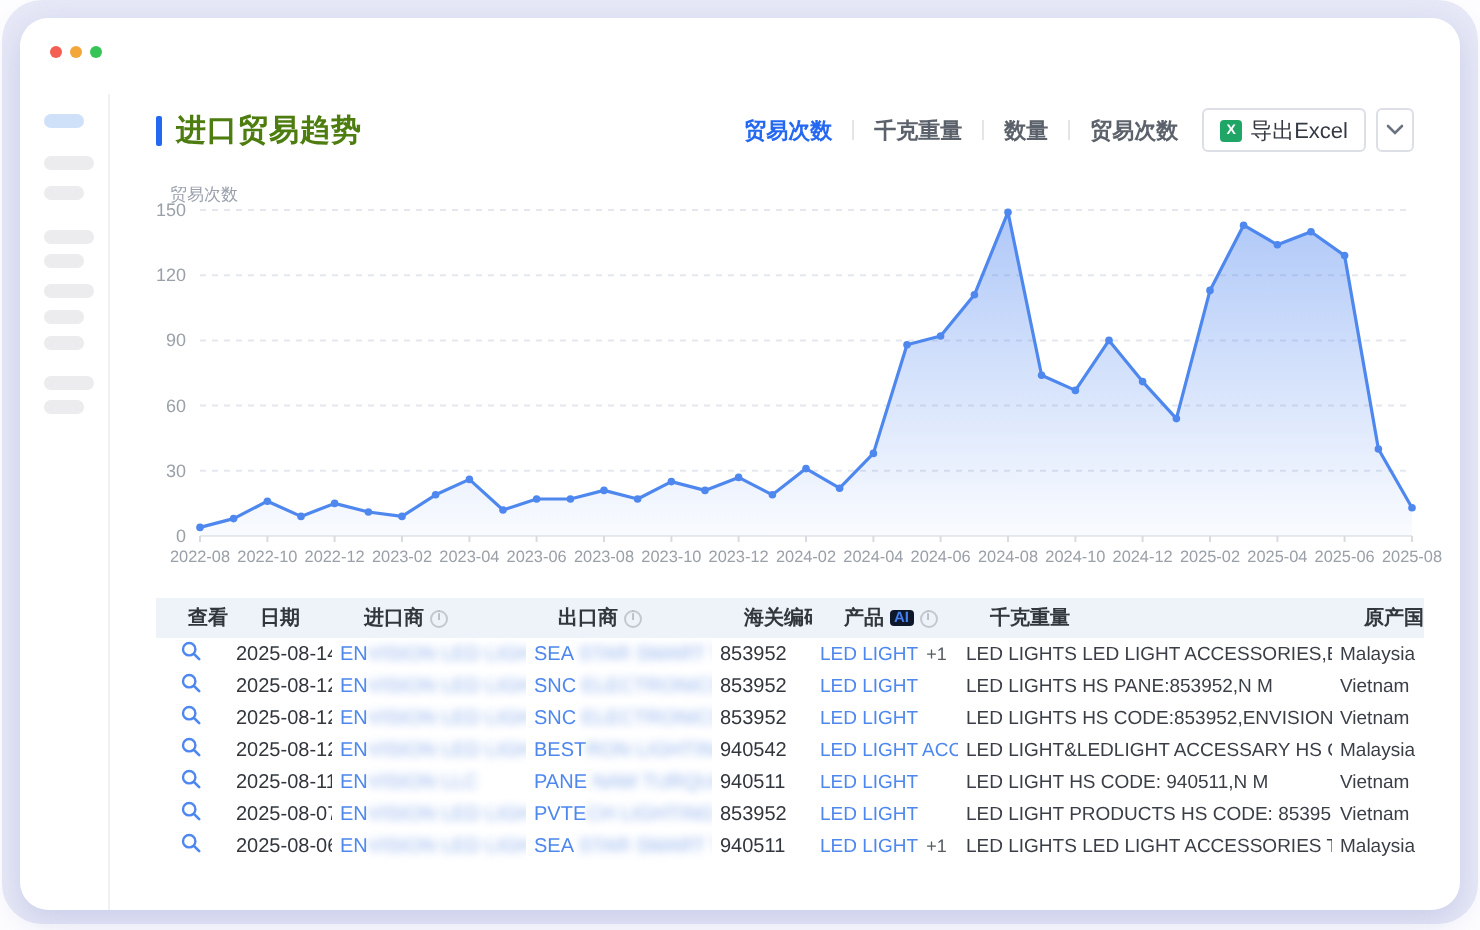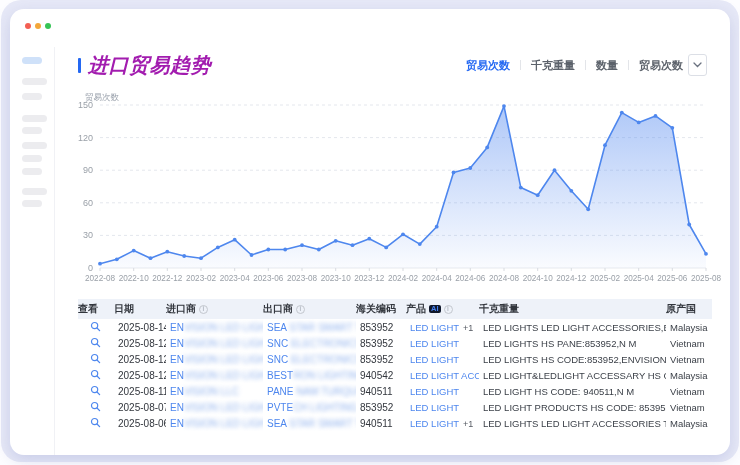--- a/index.html
+++ b/index.html
@@ -16,41 +16,41 @@
 
   .sidebar { position:absolute; left:0; top:38px; width:45px; bottom:0; border-right:1px solid #f0f1f5; }
   .sk-bar { position:absolute; left:12px; height:7px; border-radius:3.5px; background:#ececef; }
   .sk-bar.active { background:#cfe1f9; }
 
   .main { position:absolute; left:45px; top:38px; right:0; bottom:0; }
 
   .panel-header { position:absolute; left:23px; right:23px; top:5px; height:26px; display:flex; justify-content:space-between; align-items:center; }
   .title-wrap { display:flex; align-items:center; gap:7px; }
   .accent-bar { width:3px; height:15px; border-radius:1px; background:#2468f2; display:inline-block; }
-  h1.page-title { font-size:20px; font-weight:700; color:#a21caf; letter-spacing:0.5px;font-style:italic; }
+  h1.page-title { font-size:15px; font-weight:700; color:#4d7c0f; letter-spacing:0.5px; }
 
   .header-right { display:flex; align-items:center; }
   .tab { font-size:11px; color:#5c626b; cursor:pointer; white-space:nowrap;font-weight:bold; }
   .tab.active { color:#2468f2; font-weight:700; }
   .tab-sep { width:1px; height:10px; background:#e3e5e9; margin:0 10px; }
   .export-btn { display:flex; align-items:center; gap:4px; margin-left:12px; height:22px; padding:0 8px;
                 background:#fff; border:1px solid #dcdfe6; border-radius:3px; font-size:11px; color:#343942; cursor:pointer;
                 font-family:inherit; }
   .excel-icon { width:11px; height:11px; border-radius:2px; background:#1fa566; color:#fff; font-size:7px; font-weight:700;
                 display:inline-flex; align-items:center; justify-content:center; }
   .chev-btn { margin-left:5px; height:22px; width:19px; background:#fff; border:1px solid #dcdfe6; border-radius:3px;
               display:inline-flex; align-items:center; justify-content:center; cursor:pointer; }
 
   .chart-wrap { position:absolute; left:0; top:42px; width:675px; height:200px; }
   .chart-axis-title { position:absolute; left:30px; top:3px; font-size:8.5px; color:#99a0ab; }
   #trend-svg { position:absolute; left:0; top:0; }
 
   table.data-table { position:absolute; left:23px; top:252px; width:634px; border-collapse:collapse; table-layout:fixed; }
   .data-table thead tr { background:#eef2f9; height:20px; }
-  .data-table th { font-size:10px; font-weight:700; color:#32363d; text-align:left; padding:0 0; white-space:nowrap; overflow:hidden; }
+  .data-table th { font-size:10px; font-weight:700; color:#32363d; text-align:left; padding:0 16px; white-space:nowrap; overflow:hidden; }
   .data-table td { font-size:10px; color:#32363d; height:16px; padding:0 4px; white-space:nowrap; overflow:hidden; }
   .th-inner { display:inline-flex; align-items:center; gap:3px; }
   .info-icon { width:9px; height:9px; border:1px solid #c3c7ce; border-radius:50%; color:#b6bbc4; font-size:6.5px;
                display:inline-flex; align-items:center; justify-content:center; font-style:normal; line-height:1; }
   .ai-badge { background:#0f172a; color:#4480f0; font-size:7.5px; font-weight:700; border-radius:2px; padding:0.5px 2px; line-height:1; }
   .blue { color:#4e87ee; }
   .blurred { filter:blur(2.1px); color:#93b4ee; }
   .plus-extra { color:#565b63; font-size:9px; margin-left:4px; }
   td.c-desc, td.c-origin { font-size:9.5px; color:#3a3f47; }
   td.c-product { font-size:9.5px; }
@@ -93,20 +93,24 @@
       <div class="header-right">
         <span id="tabs-slot" style="display: inline-flex; align-items: center;">
             <span class="tab active">贸易次数</span>
             <span class="tab-sep"></span>
             <span class="tab">千克重量</span>
             <span class="tab-sep"></span>
             <span class="tab">数量</span>
             <span class="tab-sep"></span>
             <span class="tab">贸易次数</span>
           </span>
+        <button class="export-btn">
+          <span class="excel-icon">X</span>
+          <span>导出Excel</span>
+        </button>
         <button class="chev-btn">
           <svg width="9" height="6" viewBox="0 0 9 6">
             <polyline points="1,1 4.5,4.5 8,1" fill="none" stroke="#6b7280" stroke-width="1.3" stroke-linecap="round"></polyline>
           </svg>
         </button>
       </div>
     </div>
 
     <div class="chart-wrap">
       <div class="chart-axis-title">贸易次数</div>

